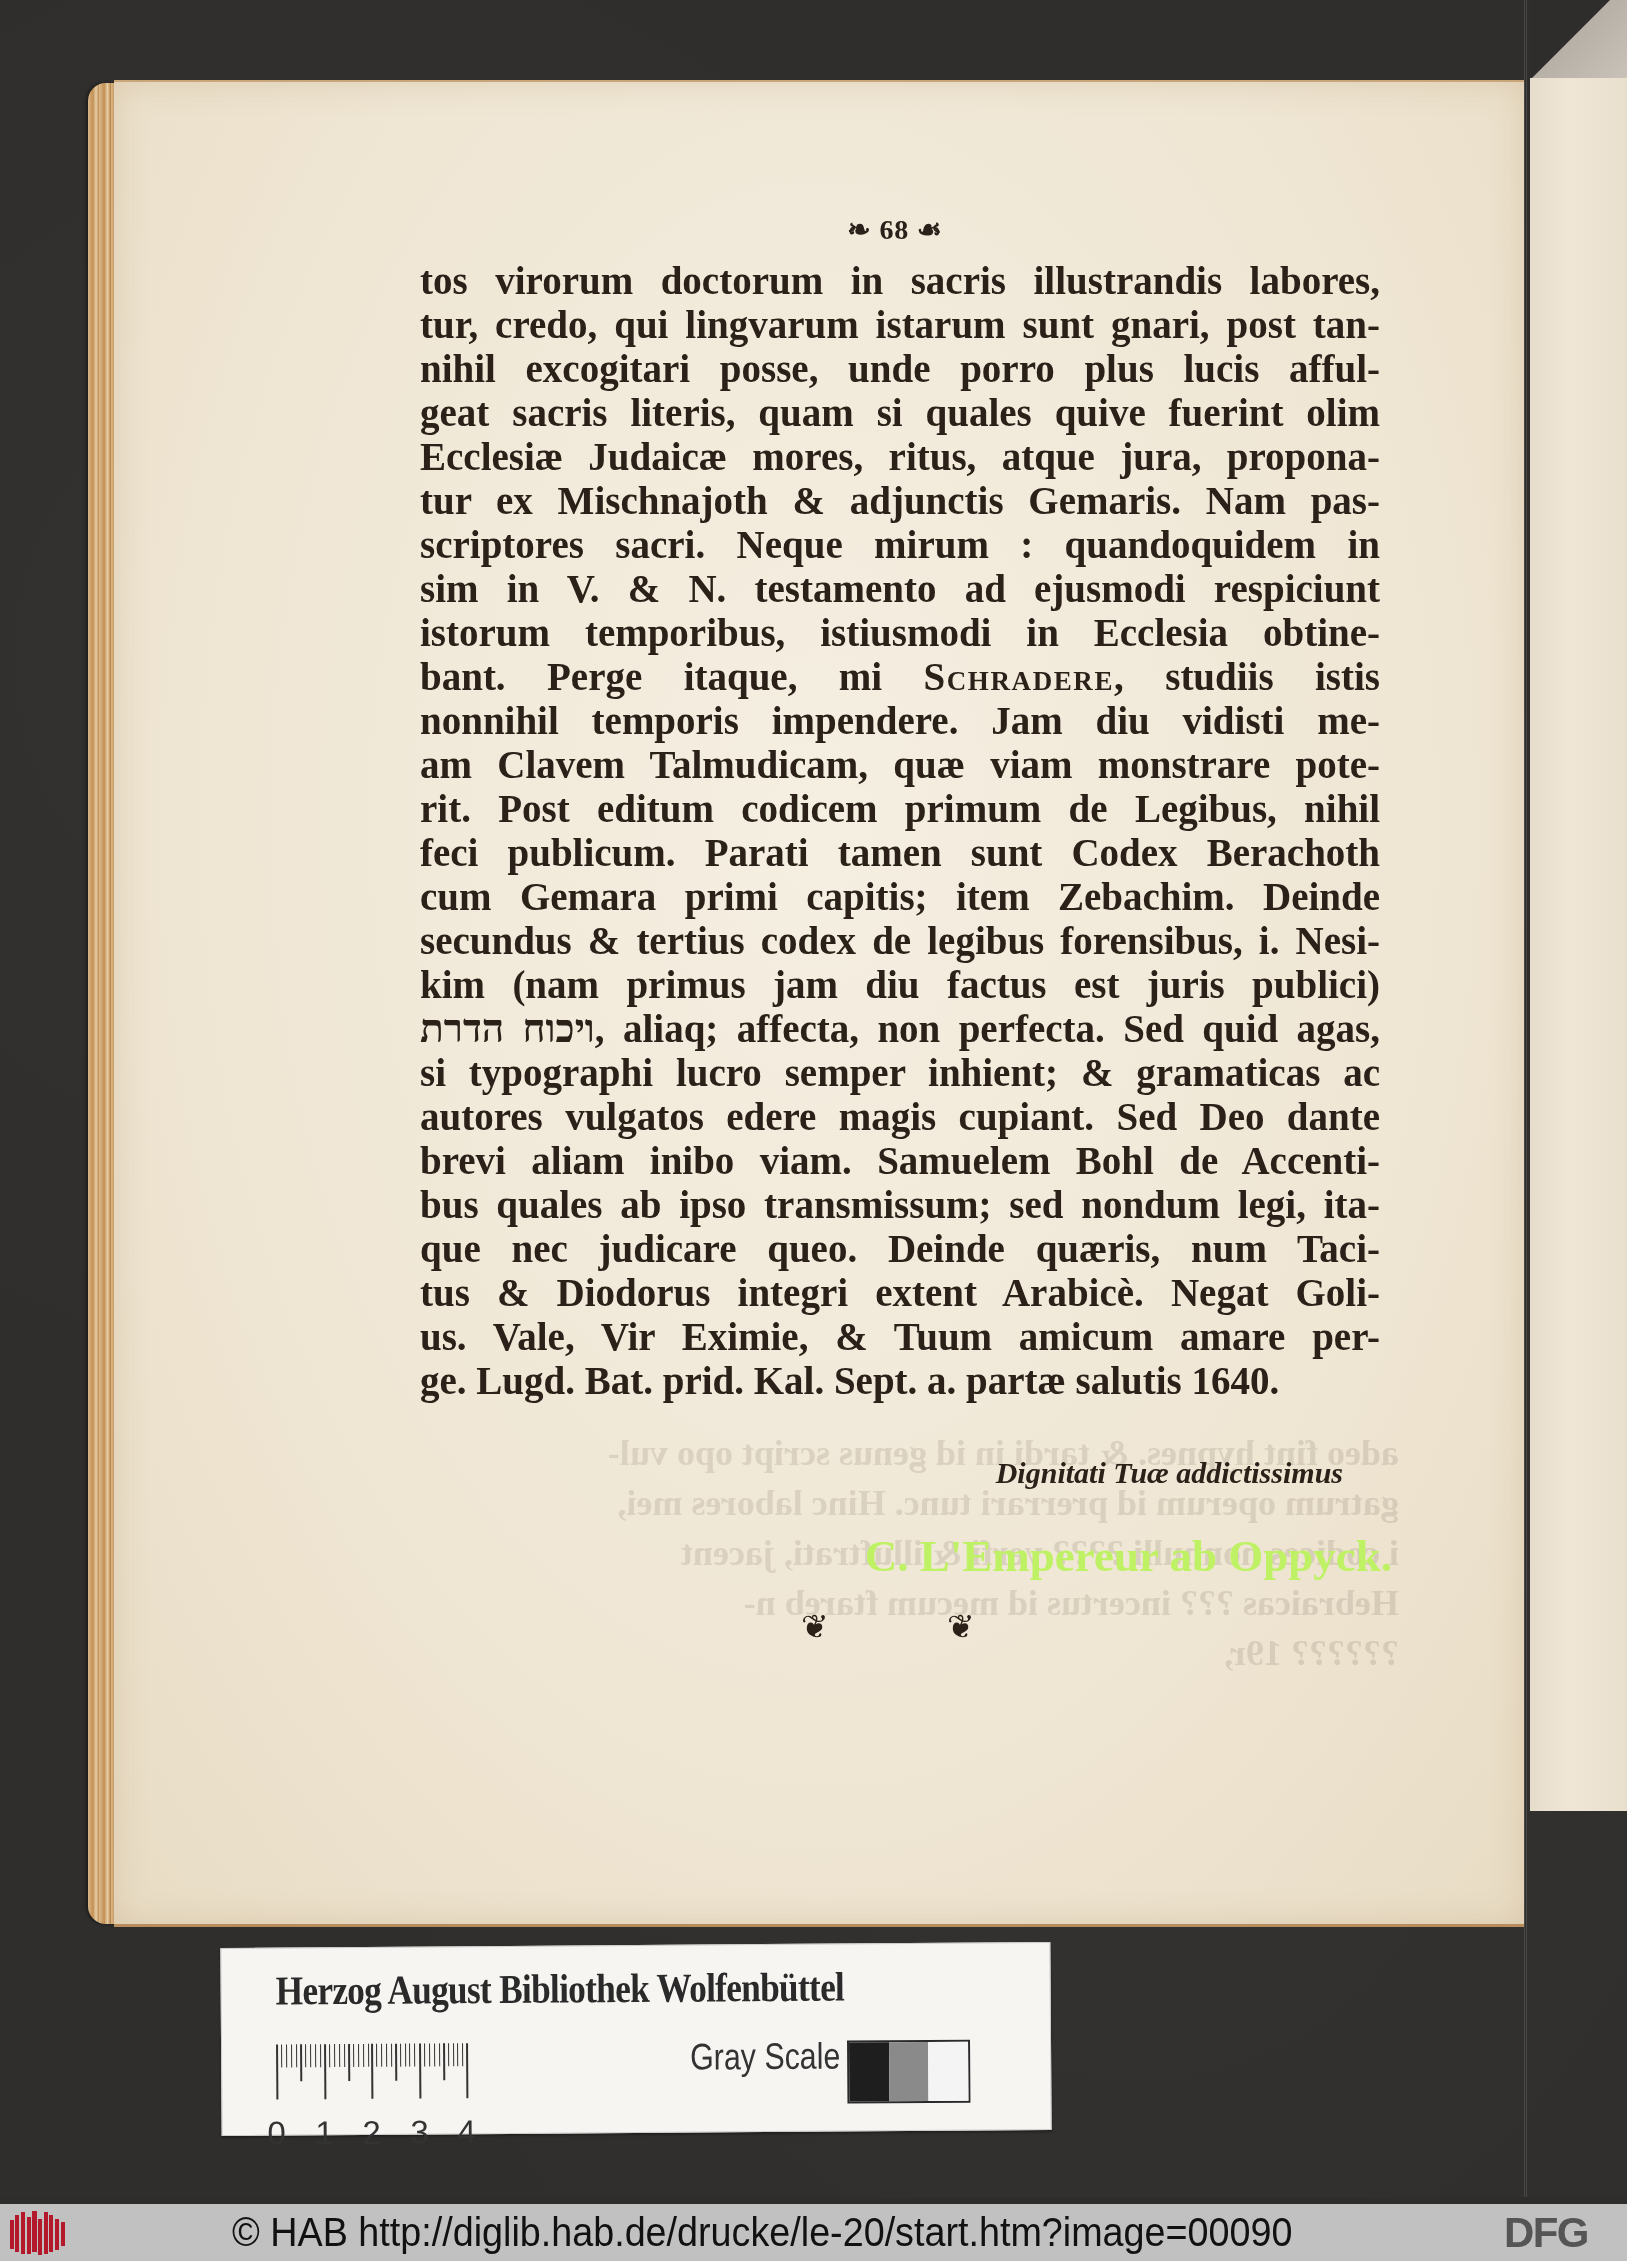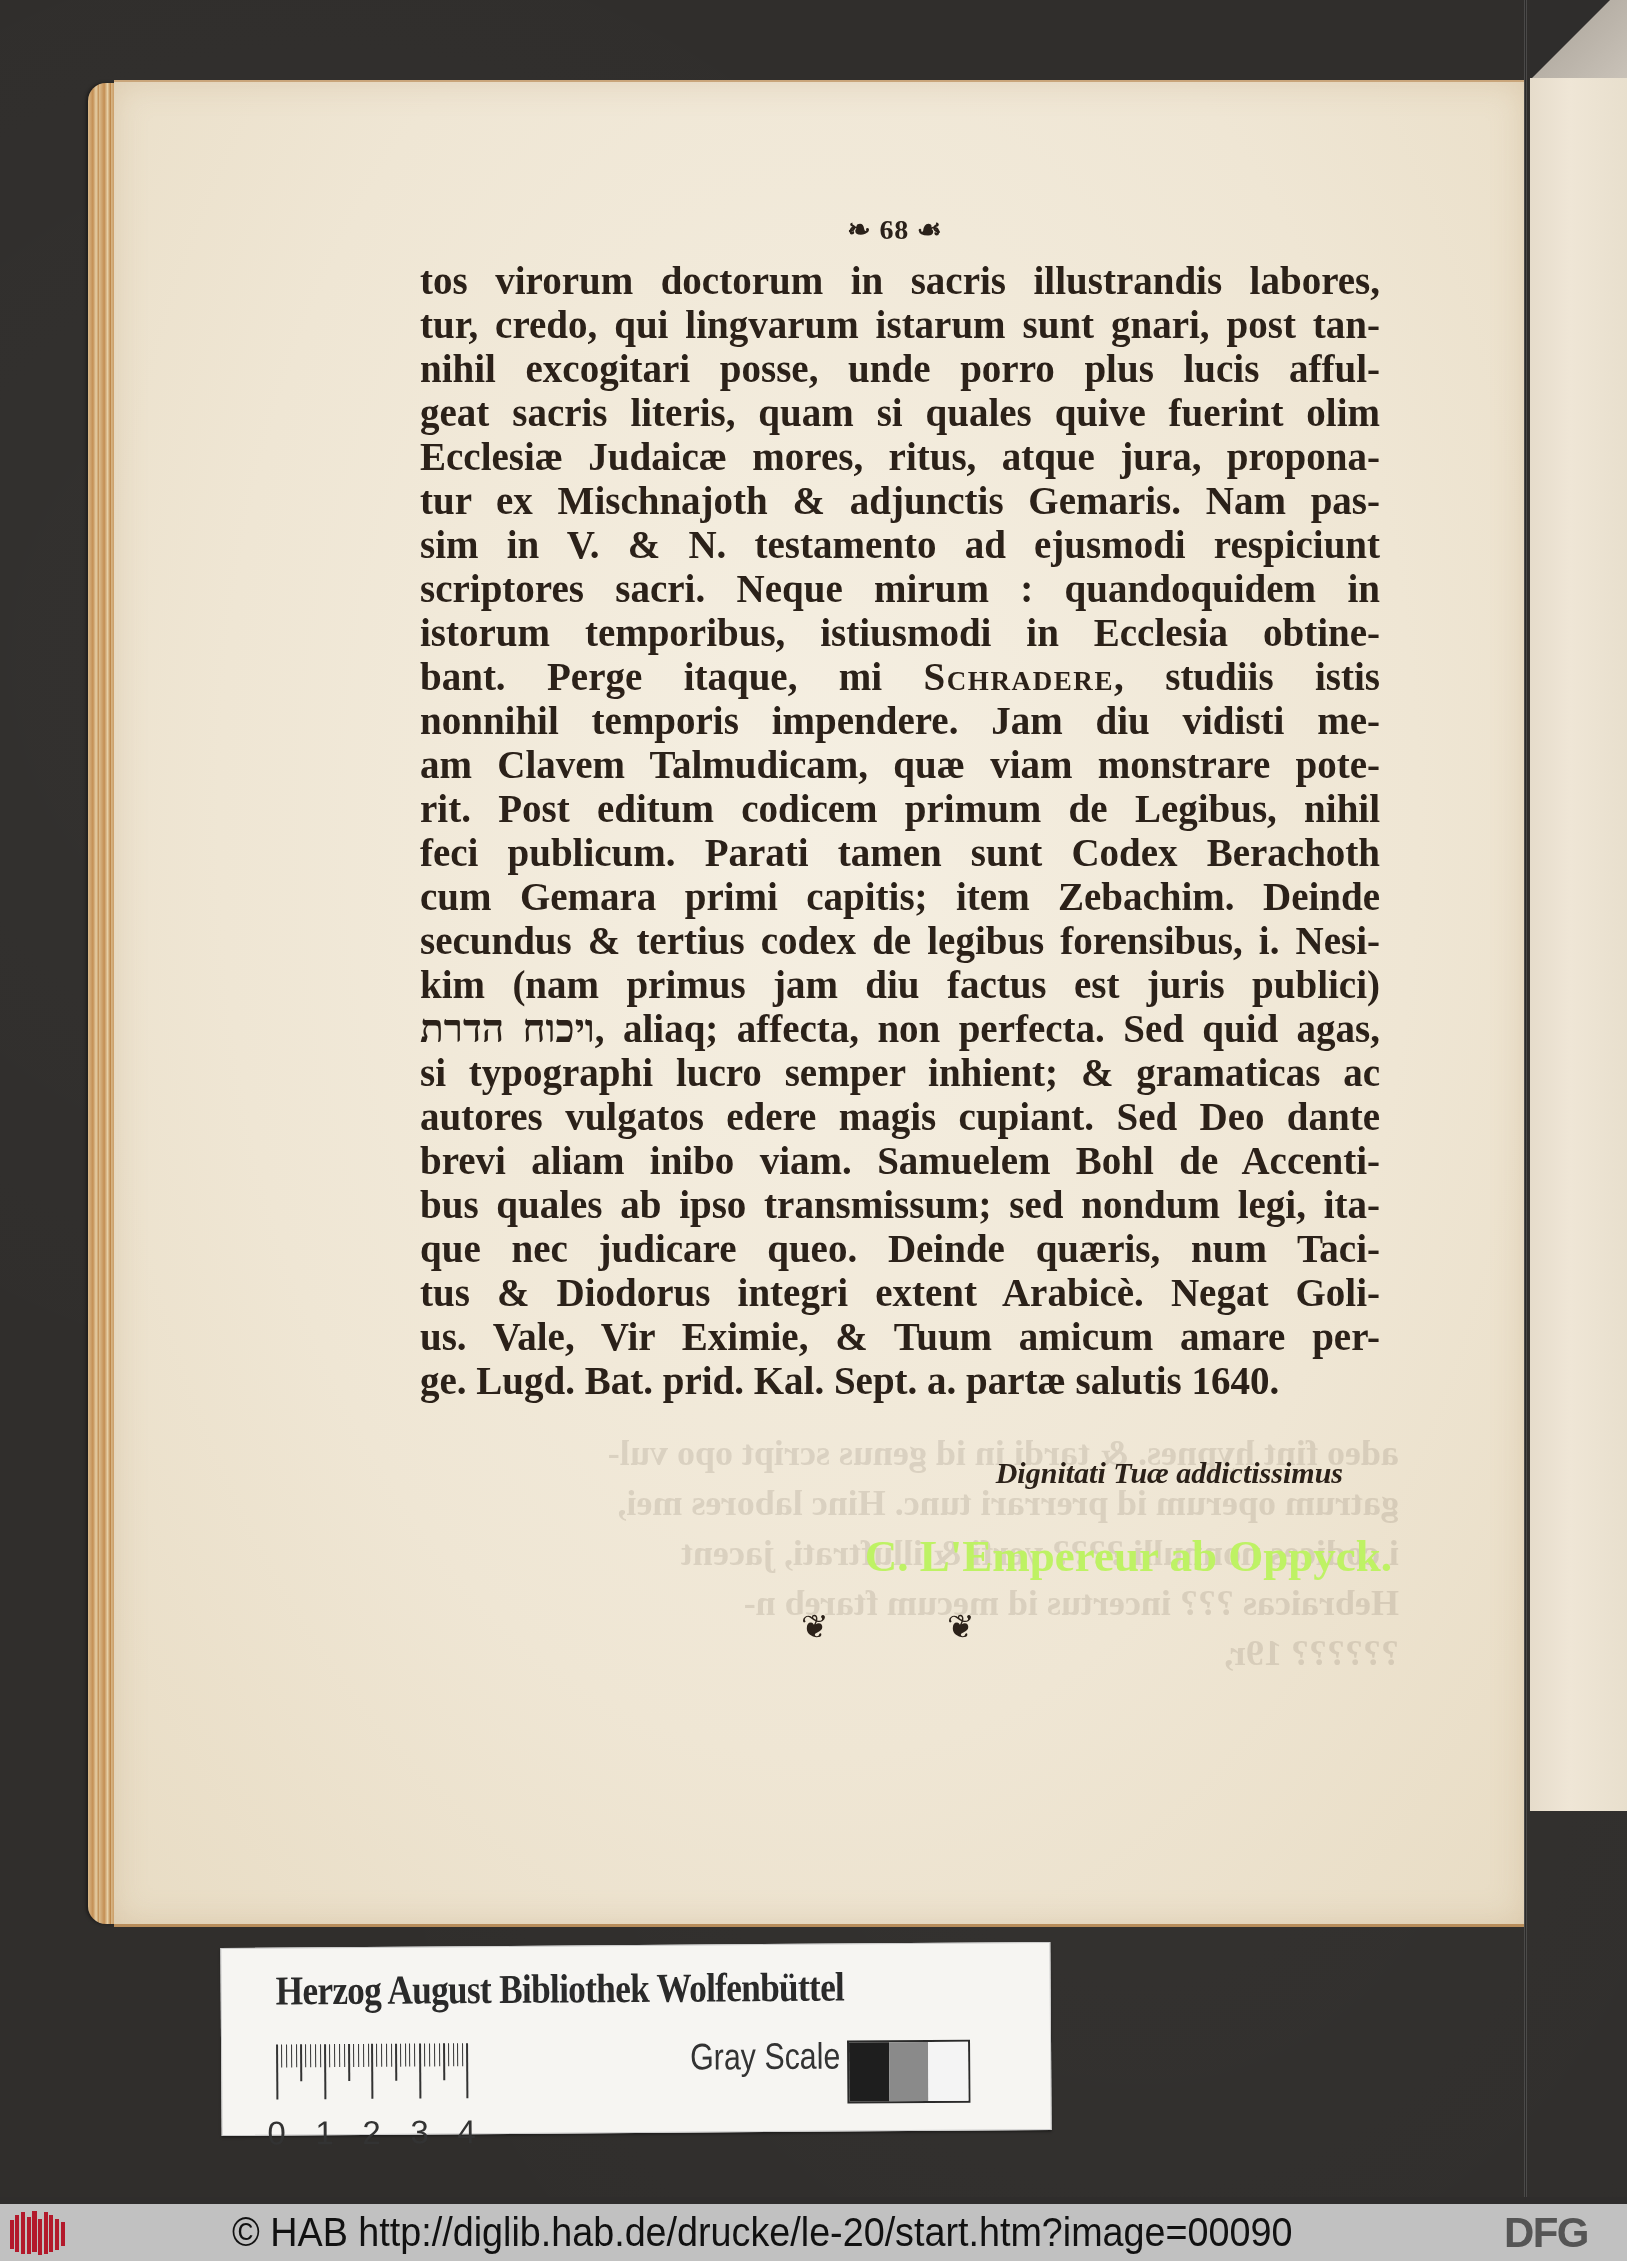--- a/index.html
+++ b/index.html
@@ -146,22 +146,22 @@
   <span class="line last">?????? 19r,</span>
 </div>
 
 <div class="body-text">
   <span class="line">tos virorum doctorum in sacris illustrandis labores,</span>
   <span class="line">tur, credo, qui lingvarum istarum sunt gnari, post tan-</span>
   <span class="line">nihil excogitari posse, unde porro plus lucis afful-</span>
   <span class="line">geat sacris literis, quam si quales quive fuerint olim</span>
   <span class="line">Ecclesiæ Judaicæ mores, ritus, atque jura, propona-</span>
   <span class="line">tur ex Mischnajoth &amp; adjunctis Gemaris. Nam pas-</span>
+  <span class="line">scriptores sacri. Neque mirum : quandoquidem in</span>
   <span class="line">sim in V. &amp; N. testamento ad ejusmodi respiciunt</span>
-  <span class="line">scriptores sacri. Neque mirum : quandoquidem in</span>
   <span class="line">istorum temporibus, istiusmodi in Ecclesia obtine-</span>
   <span class="line"><span>bant. Perge itaque, mi </span><span class="smallcaps">Schradere</span><span>, studiis istis</span></span>
   <span class="line">nonnihil temporis impendere. Jam diu vidisti me-</span>
   <span class="line">am Clavem Talmudicam, quæ viam monstrare pote-</span>
   <span class="line">rit. Post editum codicem primum de Legibus, nihil</span>
   <span class="line">feci publicum. Parati tamen sunt Codex Berachoth</span>
   <span class="line">cum Gemara primi capitis; item Zebachim. Deinde</span>
   <span class="line">secundus &amp; tertius codex de legibus forensibus, i. Nesi-</span>
   <span class="line">kim (nam primus jam diu factus est juris publici)</span>
   <span class="line">ויכוח הדרת, aliaq; affecta, non perfecta. Sed quid agas,</span>

